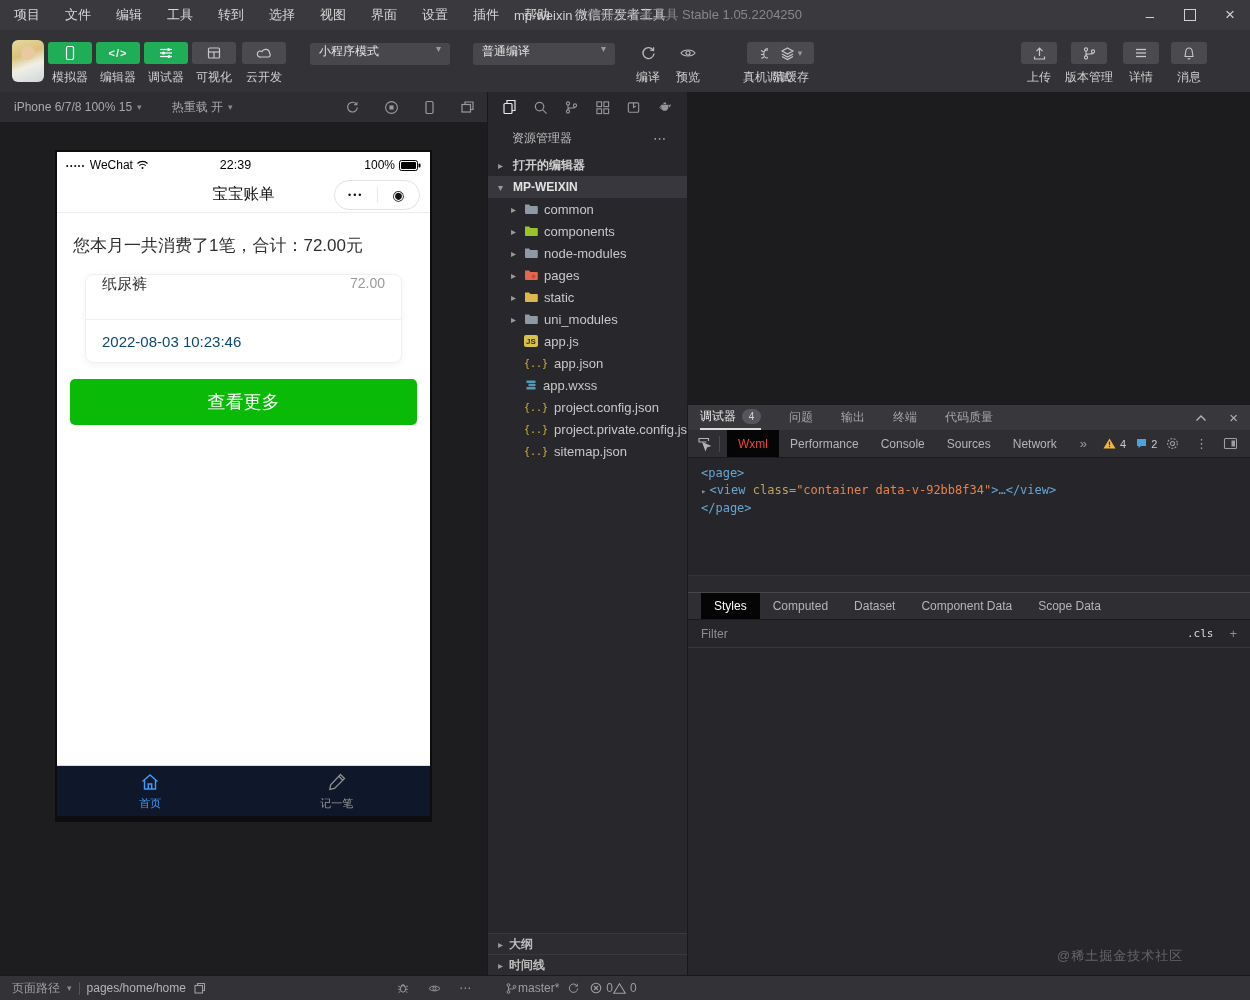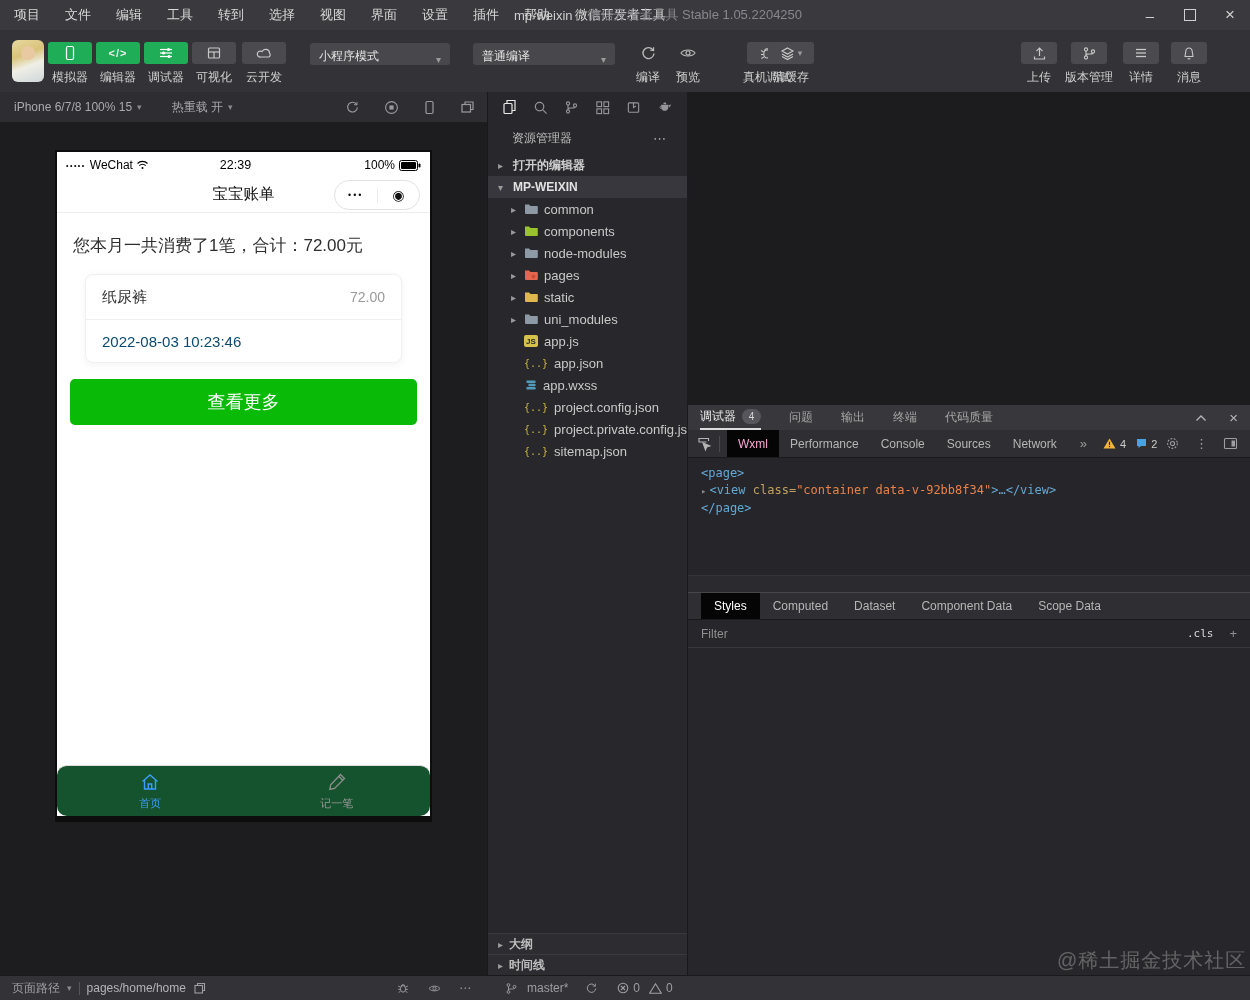--- a/index.html
+++ b/index.html
@@ -17,21 +17,21 @@
   
   .toolbar{position:absolute;left:0;top:30px;width:100%;height:62px;background:#333337;}
   .avatar{position:absolute;left:12px;top:10px;width:32px;height:42px;border-radius:6px;overflow:hidden;
           background:linear-gradient(160deg,#e8d9a0 0%,#d9c27a 35%,#efefe6 60%,#cfd6da 100%);}
   .avatar::after{content:"";position:absolute;left:9px;top:6px;width:14px;height:14px;border-radius:50%;background:#e9c9a2;}
   .tbtn{position:absolute;top:12px;text-align:center;}
   .ibox{height:22px;border-radius:3px;display:flex;align-items:center;justify-content:center;margin:0 auto;color:#efefef;}
   .ibox.green{background:#1fae57;} .ibox.gray{background:#4a4a4f;color:#c8c8c8;}
   .ibox.plain{background:transparent;color:#b8b8b8;}
   .tlbl{display:block;margin-top:5px;font-size:12px;color:#cfcfcf;white-space:nowrap;}
-  .select{position:absolute;top:13px;height:22px;background:#48484c;border-radius:3px;display:flex;align-items:flex-end;
+  .select{position:absolute;top:13px;height:22px;background:#48484c;border-radius:3px;display:flex;align-items:flex-start;
           font-size:12px;color:#e2e2e2;padding:0 9px;}
   .select .caret{margin-left:auto;color:#9a9a9a;font-size:10px;}
   .codeglyph{font-size:11px;font-weight:bold;letter-spacing:1px;}
   
   .sim-header{position:absolute;left:0;top:92px;width:487px;height:30px;background:#2e2e32;display:flex;align-items:center;
               font-size:12px;color:#a9a9ad;}
   .sim-header .dev{margin-left:14px;display:flex;align-items:center;gap:5px;}
   .sim-header .hot{margin-left:30px;display:flex;align-items:center;gap:5px;}
   .simicons{position:absolute;right:12px;top:0;height:30px;display:flex;align-items:center;gap:24px;color:#9a9a9e;}
   .sim-body{position:absolute;left:0;top:122px;width:487px;height:853px;background:#1d1d1f;}
@@ -45,26 +45,26 @@
   .p-nav{position:relative;height:34px;border-bottom:1px solid #ededed;}
   .p-navtitle{text-align:center;line-height:32px;font-size:15.5px;color:#111;}
   .capsule{position:absolute;right:10px;top:2px;width:84px;height:28px;border:1px solid #e2e2e2;border-radius:15px;
            display:flex;align-items:center;background:#fff;}
   .capsule .half{flex:1;text-align:center;}
   .capsule .dots{font-size:9px;letter-spacing:2px;color:#111;}
   .capsule .tgt{font-size:14px;color:#111;}
   .capsule .cdiv{width:1px;height:16px;background:#ececec;}
   .p-summary{margin:21px 16px 17px;font-size:17px;color:#2e2e2e;}
   .p-card{margin:0 28px;border:1px solid #f0f0f0;border-radius:8px;box-shadow:0 2px 8px rgba(0,0,0,.05);background:#fff;}
-  .p-card .row1{display:flex;justify-content:space-between;align-items:center;height:44px;padding:0 16px;border-bottom:1px solid #f0f0f0;}
+  .p-card .row1{display:flex;justify-content:space-between;height:44px;padding:0 16px;border-bottom:1px solid #f0f0f0;}
   .p-card .rname{font-size:15px;color:#333;} .p-card .ramt{font-size:14px;color:#9a9a9a;}
   .p-card .row2{height:42px;display:flex;align-items:center;padding:0 16px;font-size:15px;color:#0c4a6e;}
   .p-more{margin:16px 13px;height:46px;background:#09bb07;border-radius:5px;color:#fff;font-size:18px;
           display:flex;align-items:center;justify-content:center;}
-  .p-tabbar{position:absolute;left:0;right:0;bottom:0;height:50px;border-top:1px solid #dcdcdc;display:flex;background:#14532d;border-radius:10px;}
+  .p-tabbar{position:absolute;left:0;right:0;bottom:0;height:50px;border-top:1px solid #dcdcdc;display:flex;background:#0f172a;}
   .ptab{flex:1;display:flex;flex-direction:column;align-items:center;justify-content:center;gap:3px;font-size:11px;color:#969696;}
   .ptab.active{color:#3c9cff;}
   
   .explorer{position:absolute;left:487px;top:92px;width:200px;height:883px;background:#28282c;border-left:1px solid #19191b;box-sizing:border-box;}
   .exp-strip{height:30px;display:flex;align-items:center;justify-content:space-between;padding:0 14px;color:#95959a;}
   .exp-strip .on{color:#e8e8e8;}
   .exp-header{height:32px;display:flex;align-items:center;font-size:12px;color:#bdbdbd;padding:0 20px 0 24px;}
   .exp-header .dots{margin-left:auto;color:#a5a5a5;font-size:13px;letter-spacing:1px;}
   .trow{height:22px;display:flex;align-items:center;font-size:13px;color:#c8c8c8;white-space:nowrap;overflow:hidden;}
   .trow .arr{color:#9a9a9a;font-size:10px;width:10px;}
@@ -86,21 +86,21 @@
   .dbg-tabs{height:25px;background:#38383c;display:flex;align-items:center;padding-left:12px;gap:28px;font-size:12px;color:#a5a5a5;position:relative;}
   .dtab{height:25px;display:flex;align-items:center;gap:6px;box-sizing:border-box;}
   .dtab.active{color:#eaeaea;border-bottom:2px solid #dcdcdc;}
   .badge{min-width:15px;height:15px;border-radius:8px;background:#56565c;color:#d8d8d8;font-size:10px;
          display:flex;align-items:center;justify-content:center;padding:0 2px;}
   .dbg-right{position:absolute;right:12px;top:0;height:25px;display:flex;align-items:center;gap:22px;color:#b5b5b5;}
   .devtools-bar{height:27px;background:#2f2f33;border-bottom:1px solid #1a1a1a;display:flex;align-items:center;
                 padding-left:8px;font-size:12px;color:#b5b5b5;}
   .vdiv{width:1px;height:16px;background:#4a4a4e;margin:0 7px;}
   .dt{padding:0 11px;height:27px;display:flex;align-items:center;}
-  .dt.active{background:#050505;color:#f9a8d4;align-items:center;}
+  .dt.active{background:#050505;color:#ef4444;align-items:center;}
   .more-g{margin-left:12px;color:#9a9a9a;font-size:13px;}
   .cnt{display:flex;align-items:center;gap:4px;font-size:11px;color:#cccccc;}
   .rt-icons{margin-left:auto;display:flex;align-items:center;gap:15px;padding-right:12px;color:#9d9da2;}
   .wxml{height:110px;padding:7px 0 0 13px;font-family:"DejaVu Sans Mono","Liberation Mono",monospace;
         font-size:12px;line-height:17px;background:#26262a;color:#d8d8d8;}
   .t-tag{color:#65a7d4;} .t-attr{color:#c2a15f;} .t-val{color:#e8824a;} .t-arr{color:#8a8a8a;font-size:9px;margin-right:3px;}
   .wxml-strip{height:16px;background:#2b2b2f;border-top:1px solid #353539;}
   .styles-tabs{height:26px;background:#2f2f33;border-top:1px solid #48484c;border-bottom:1px solid #1a1a1a;
                display:flex;align-items:center;font-size:12px;color:#b5b5b5;padding-left:13px;}
   .st{padding:0 13px;height:26px;display:flex;align-items:center;}
@@ -108,22 +108,22 @@
   .filter-row{height:27px;display:flex;align-items:center;padding:0 13px;font-size:12px;color:#8f8f8f;
               border-bottom:1px solid #38383c;background:#27272b;}
   .cls{margin-left:auto;font-family:"DejaVu Sans Mono","Liberation Mono",monospace;font-size:11px;color:#d8d8d8;}
   .plus{margin-left:16px;color:#8f8f8f;font-size:13px;}
   
   .statusbar{position:absolute;left:0;top:975px;width:100%;height:25px;background:#333337;border-top:1px solid #1a1a1a;
              box-sizing:border-box;display:flex;align-items:center;font-size:12px;color:#9d9da2;}
   .sb-left{display:flex;align-items:center;gap:7px;margin-left:12px;}
   .sb-sep{width:1px;height:13px;background:#55555a;}
   .sb-icons{position:absolute;left:396px;display:flex;align-items:center;gap:17px;color:#9a9a9e;}
-  .sb-git{position:absolute;left:505px;display:flex;align-items:center;gap:9px;color:#9d9da2;}
-  .watermark{position:absolute;left:1057px;top:947px;font-size:20px;color:rgba(255,255,255,.28);letter-spacing:1px;}
+  .sb-git{position:absolute;left:505px;display:flex;align-items:center;color:#9d9da2;}
+  .watermark{position:absolute;left:1057px;top:947px;font-size:13px;color:rgba(255,255,255,.28);letter-spacing:1px;}
 </style>
 </head>
 <body>
 
 <div class="app">
 
   <div class="titlebar">
     <div class="menus">
       <span>项目</span>
       <span>文件</span>

